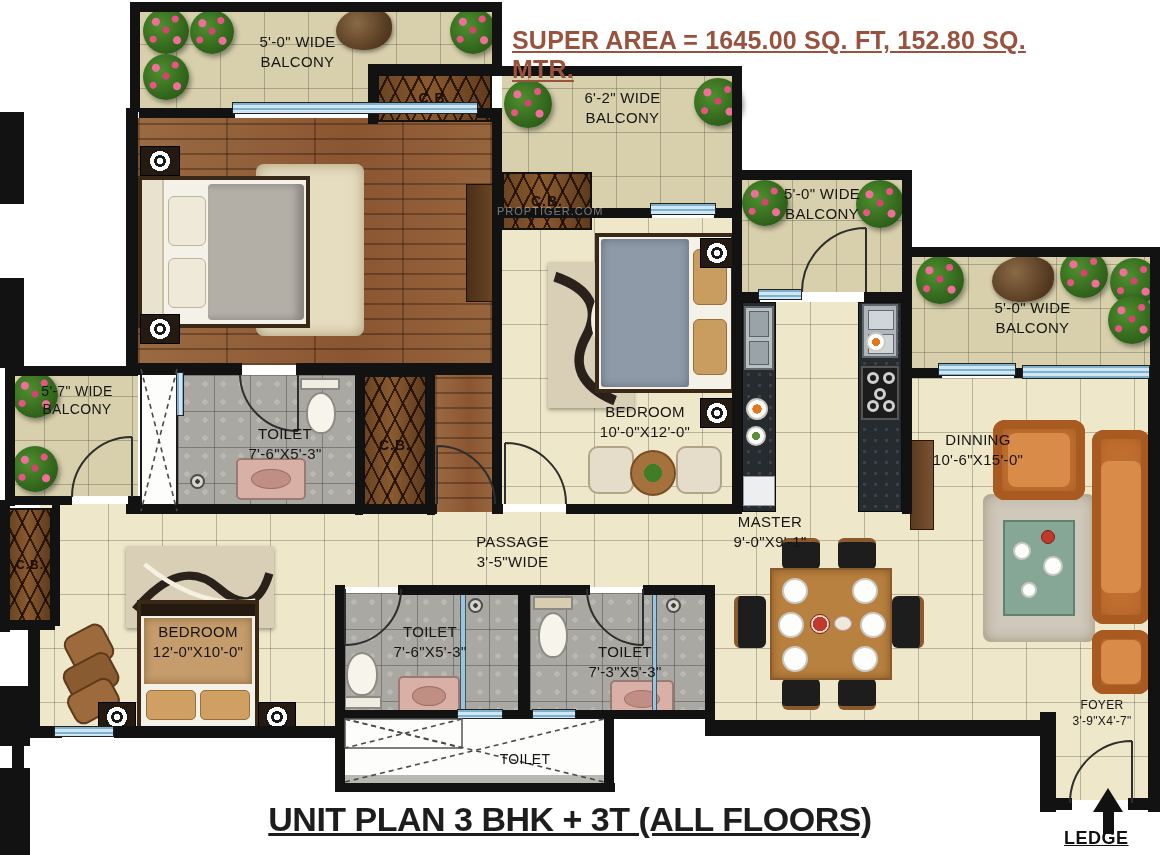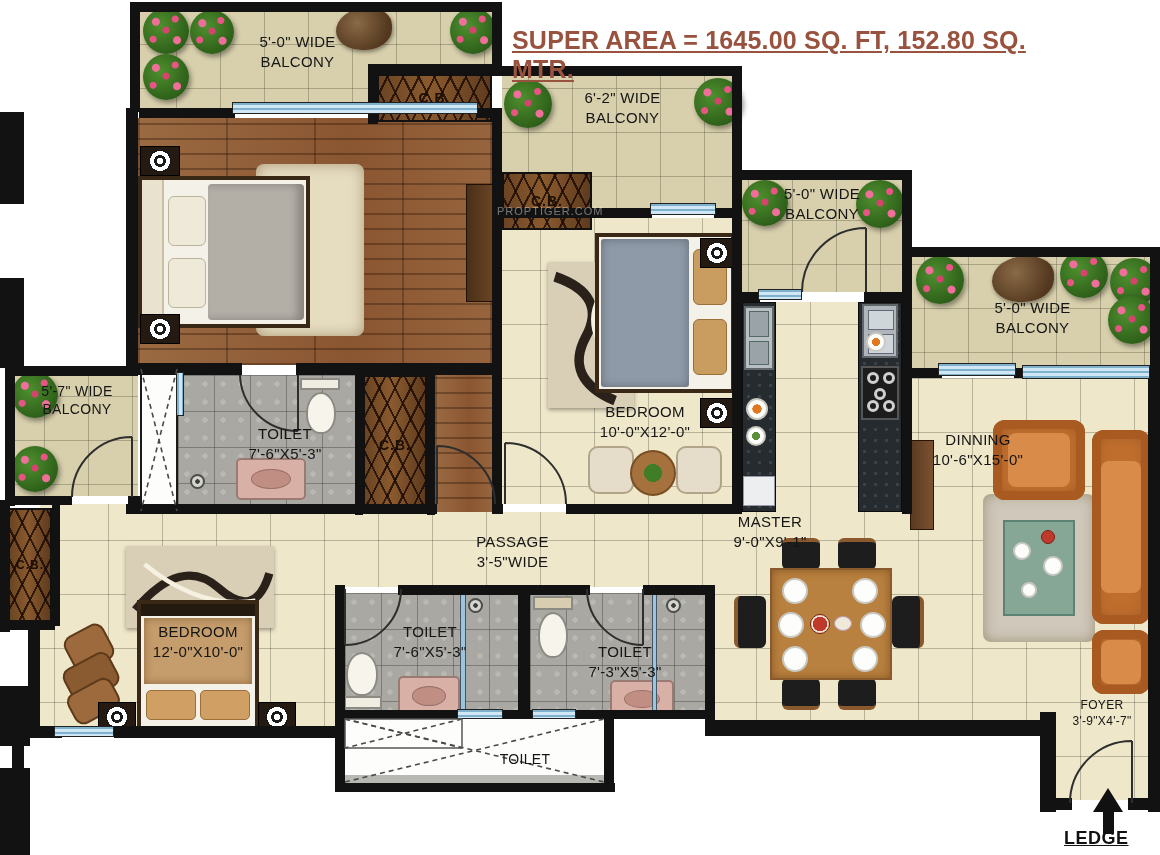--- a/index.html
+++ b/index.html
@@ -337,20 +337,21 @@
       <path d="M141,369 L177,511 M177,369 L141,511"></path>
       <path d="M345,719 L604,782 M345,782 L604,719"></path>
       <path d="M345,719 L462,748 M462,719 L345,748"></path>
     </g>
     <rect x="345" y="719" width="117" height="29" fill="none" stroke="#555" stroke-width="1.5"></rect>
     <polygon points="1108,788 1093,812 1123,812" fill="#111"></polygon>
     <rect x="1103" y="812" width="11" height="22" fill="#111"></rect>
   </svg>
 
   <div class="hdr" style="left:512px;top:26px;width:560px;font-size:25px;color:#98523E;letter-spacing:.2px">SUPER AREA = 1645.00 SQ. FT, 152.80 SQ. MTR.</div>
+  <div class="hdr" style="left:130px;top:800px;width:880px;text-align:center;font-size:34px;color:#1d1d1d;letter-spacing:-.5px">UNIT PLAN 3 BHK + 3T (ALL FLOORS)</div>
   <div class="hdr" style="left:1064px;top:828px;width:90px;font-size:18px;color:#111;letter-spacing:.5px">LEDGE</div>
 
   <div class="room-label" style="left:205px;top:32px;width:185px"><span>5'-0" WIDE</span><span class="dim">BALCONY</span></div>
   <div class="room-label" style="left:540px;top:88px;width:165px"><span>6'-2" WIDE</span><span class="dim">BALCONY</span></div>
   <div class="room-label" style="left:752px;top:184px;width:140px"><span>5'-0" WIDE</span><span class="dim">BALCONY</span></div>
   <div class="room-label" style="left:950px;top:298px;width:165px"><span>5'-0" WIDE</span><span class="dim">BALCONY</span></div>
   <div class="room-label" style="left:20px;top:382px;width:114px;font-size:14px"><span>5'-7" WIDE</span><span class="dim">BALCONY</span></div>
 
   <div class="room-label" style="left:560px;top:402px;width:170px"><span>BEDROOM</span><span class="dim">10'-0"X12'-0"</span></div>
   <div class="room-label" style="left:118px;top:622px;width:160px"><span>BEDROOM</span><span class="dim">12'-0"X10'-0"</span></div>

